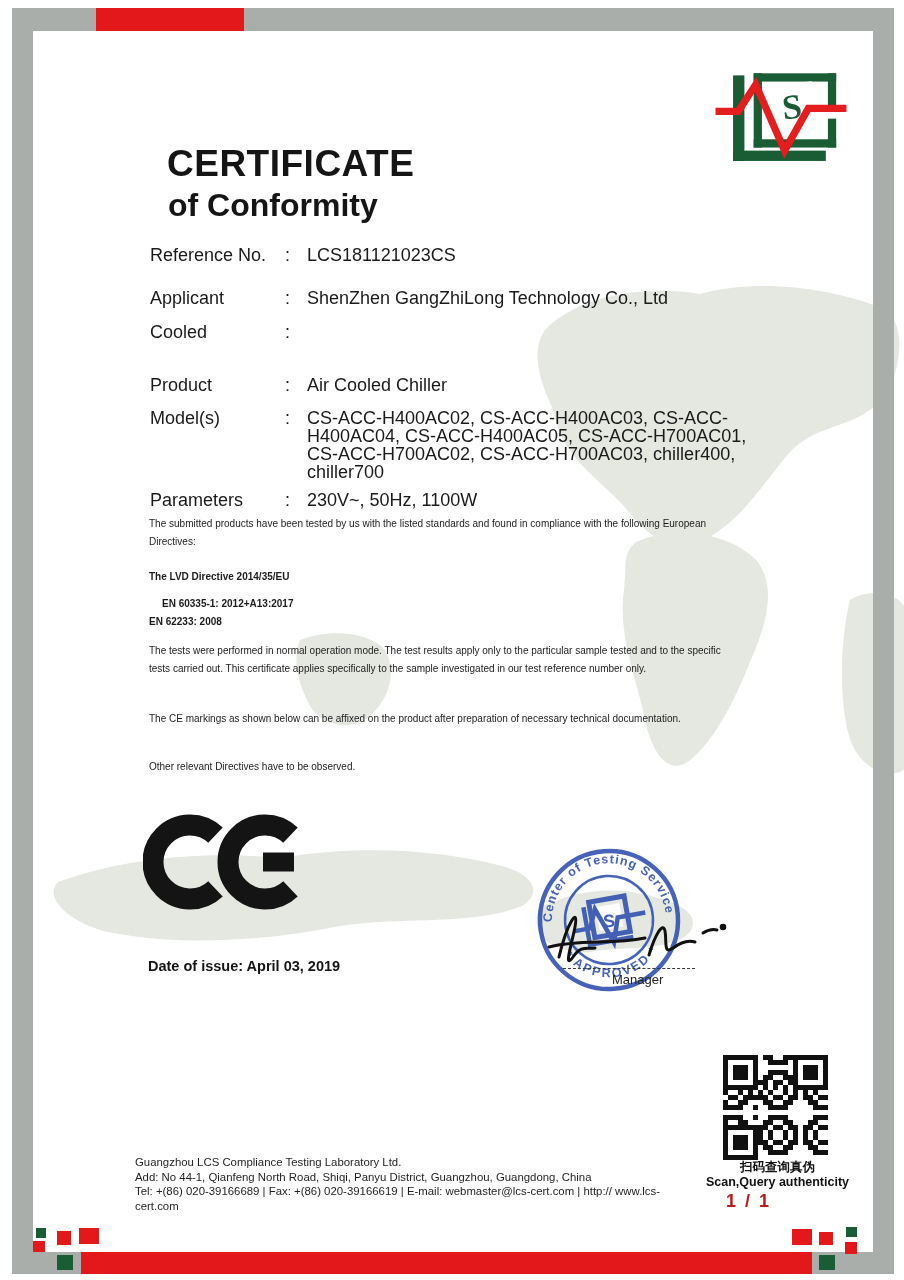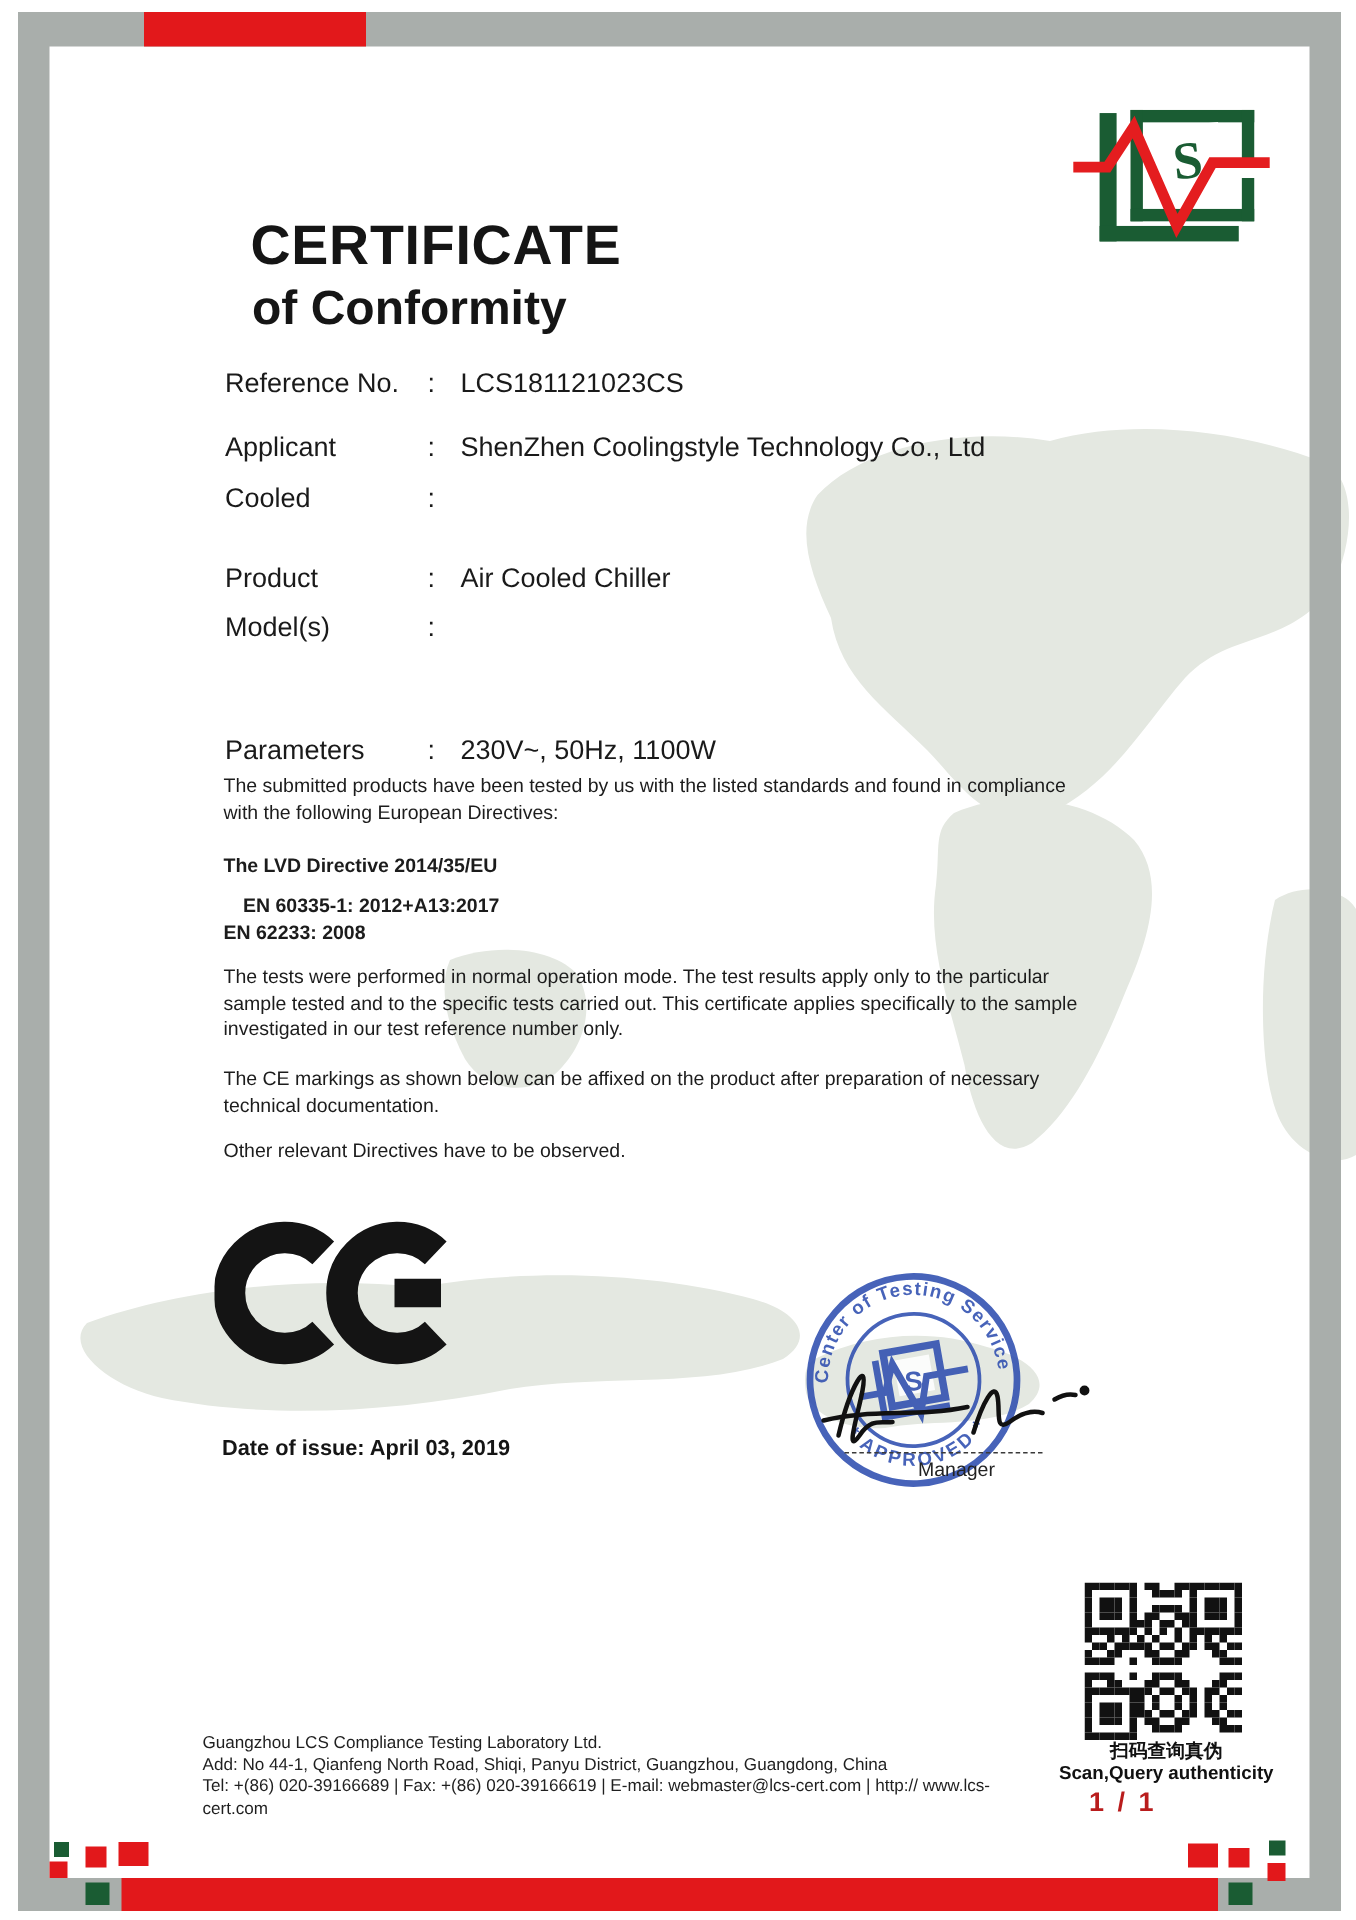--- a/index.html
+++ b/index.html
@@ -10,21 +10,21 @@
   .bar{position:absolute;background:#a9aeab;}
   .redseg{position:absolute;background:#e2181b;}
   .sq{position:absolute;}
   
   .title{font-size:37px;font-weight:700;letter-spacing:.5px;color:#151515;}
   .subtitle{font-size:32px;font-weight:700;color:#151515;}
   .frow{display:flex;font-size:18px;font-weight:400;line-height:18px;color:#1a1a1a;}
   .fl{width:135px;flex:none;}
   .fc{width:22px;flex:none;}
   .fv{width:472px;flex:none;}
-  .para{font-size:13px;line-height:17.5px;width:578px;color:#1c1c1c;}
+  .para{font-size:10px;line-height:17.5px;width:578px;color:#1c1c1c;}
   .b{font-weight:700;}
   .date{font-size:14.5px;font-weight:700;color:#151515;}
   .manager{font-size:13px;color:#222;}
   .sigline{border-bottom:1.5px dashed #3a3a3a;}
   .footer{font-size:11.4px;line-height:14.5px;color:#1f1f1f;}
   .qrcap{font-size:12.5px;font-weight:700;line-height:15px;text-align:center;color:#111;}
   .pagenum{font-size:18px;font-weight:700;letter-spacing:2px;color:#b91c1c;}
   svg{display:block;}
 </style>
 </head>
@@ -83,34 +83,35 @@
   <div class="abs subtitle" style="left:168px;top:187px;">of Conformity</div>
 
   <div class="abs frow" style="left:150px;top:246px;">
     <span class="fl">Reference No.</span>
     <span class="fc">:</span>
     <span class="fv">LCS181121023CS</span>
   </div>
   <div class="abs frow" style="left:150px;top:289px;">
     <span class="fl">Applicant</span>
     <span class="fc">:</span>
-    <span class="fv">ShenZhen Coolingstyle Technology Co., Ltd</span>
+    <span class="fv">ShenZhen GangZhiLong Technology Co., Ltd</span>
   </div>
   <div class="abs frow" style="left:150px;top:323px;">
     <span class="fl">Cooled</span>
     <span class="fc">:</span>
   </div>
   <div class="abs frow" style="left:150px;top:376px;">
     <span class="fl">Product</span>
     <span class="fc">:</span>
     <span class="fv">Air Cooled Chiller</span>
   </div>
   <div class="abs frow" style="left:150px;top:409px;">
     <span class="fl">Model(s)</span>
     <span class="fc">:</span>
+    <span class="fv">CS-ACC-H400AC02, CS-ACC-H400AC03, CS-ACC-H400AC04, CS-ACC-H400AC05, CS-ACC-H700AC01, CS-ACC-H700AC02, CS-ACC-H700AC03, chiller400, chiller700</span>
   </div>
   <div class="abs frow" style="left:150px;top:491px;">
     <span class="fl">Parameters</span>
     <span class="fc">:</span>
     <span class="fv">230V~, 50Hz, 1100W</span>
   </div>
 
   <div class="abs para" style="left:149px;top:515px;">The submitted products have been tested by us with the listed standards and found in compliance with the following European Directives:</div>
   <div class="abs para b" style="left:149px;top:568px;">The LVD Directive 2014/35/EU</div>
   <div class="abs para b" style="left:149px;top:595px;padding-left:13px;">EN 60335-1: 2012+A13:2017</div>

